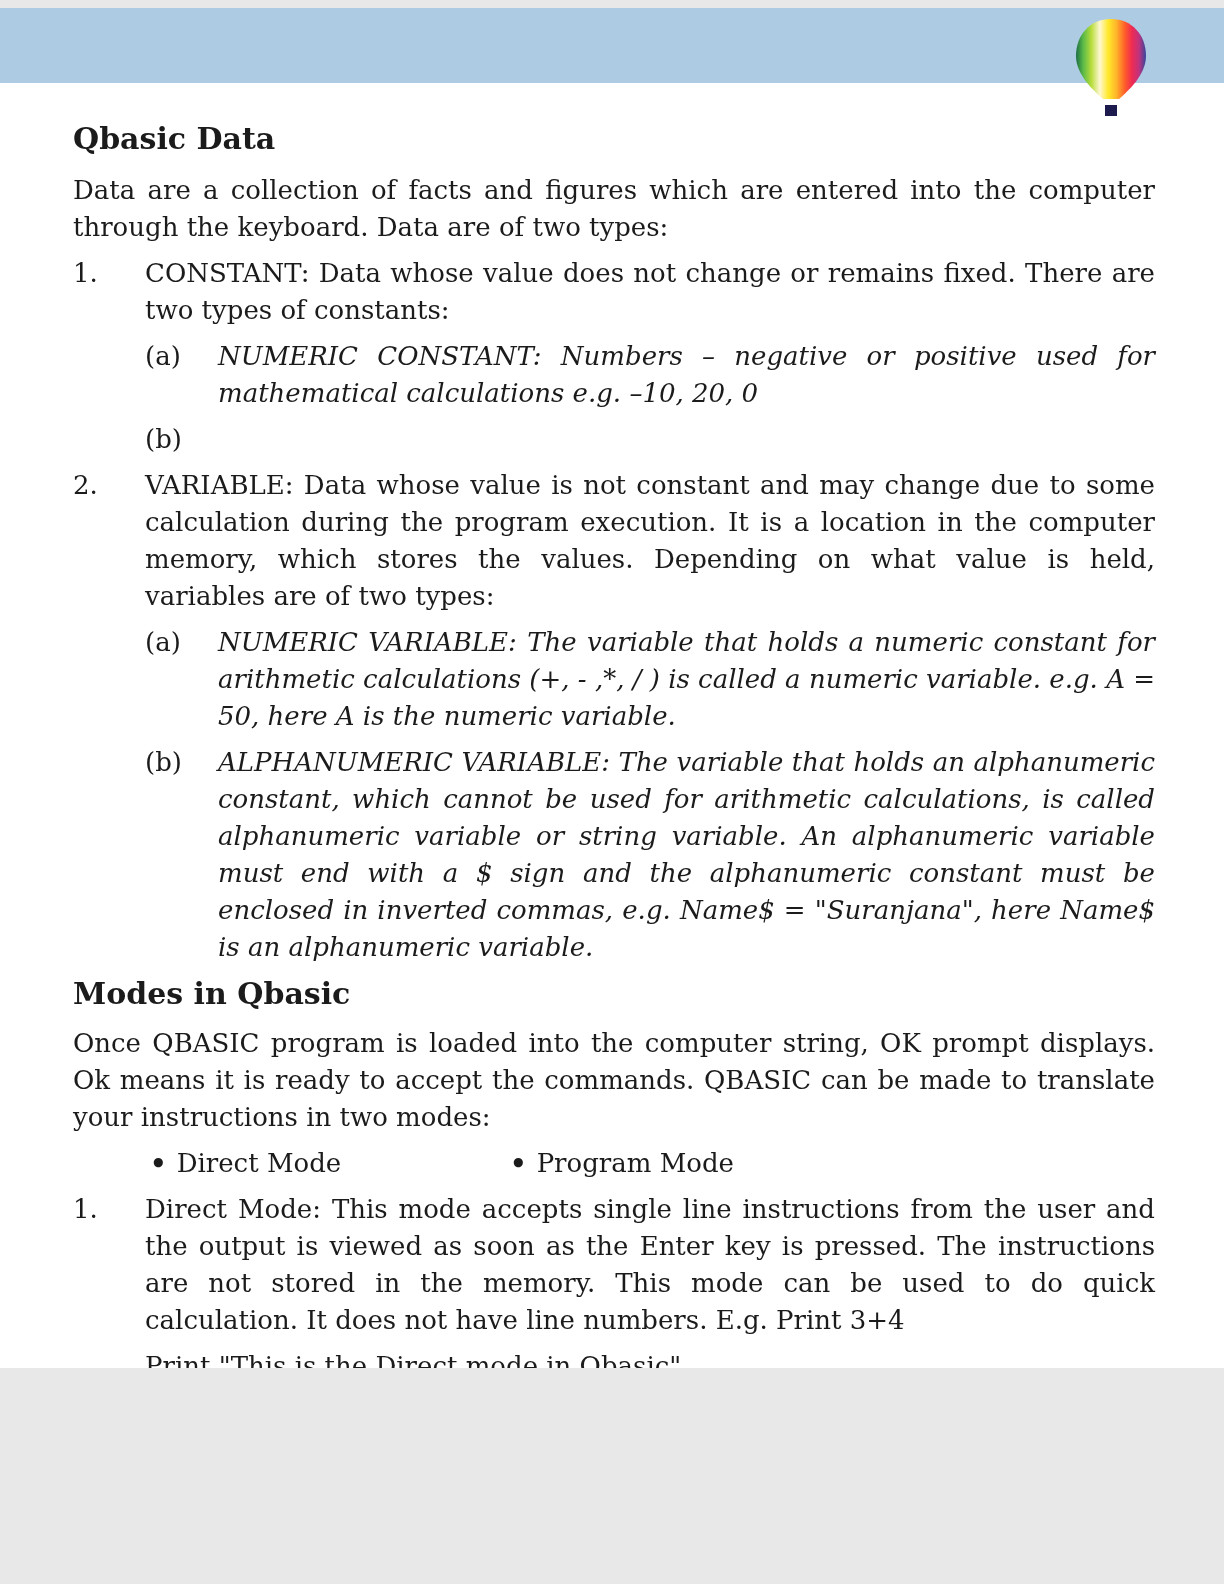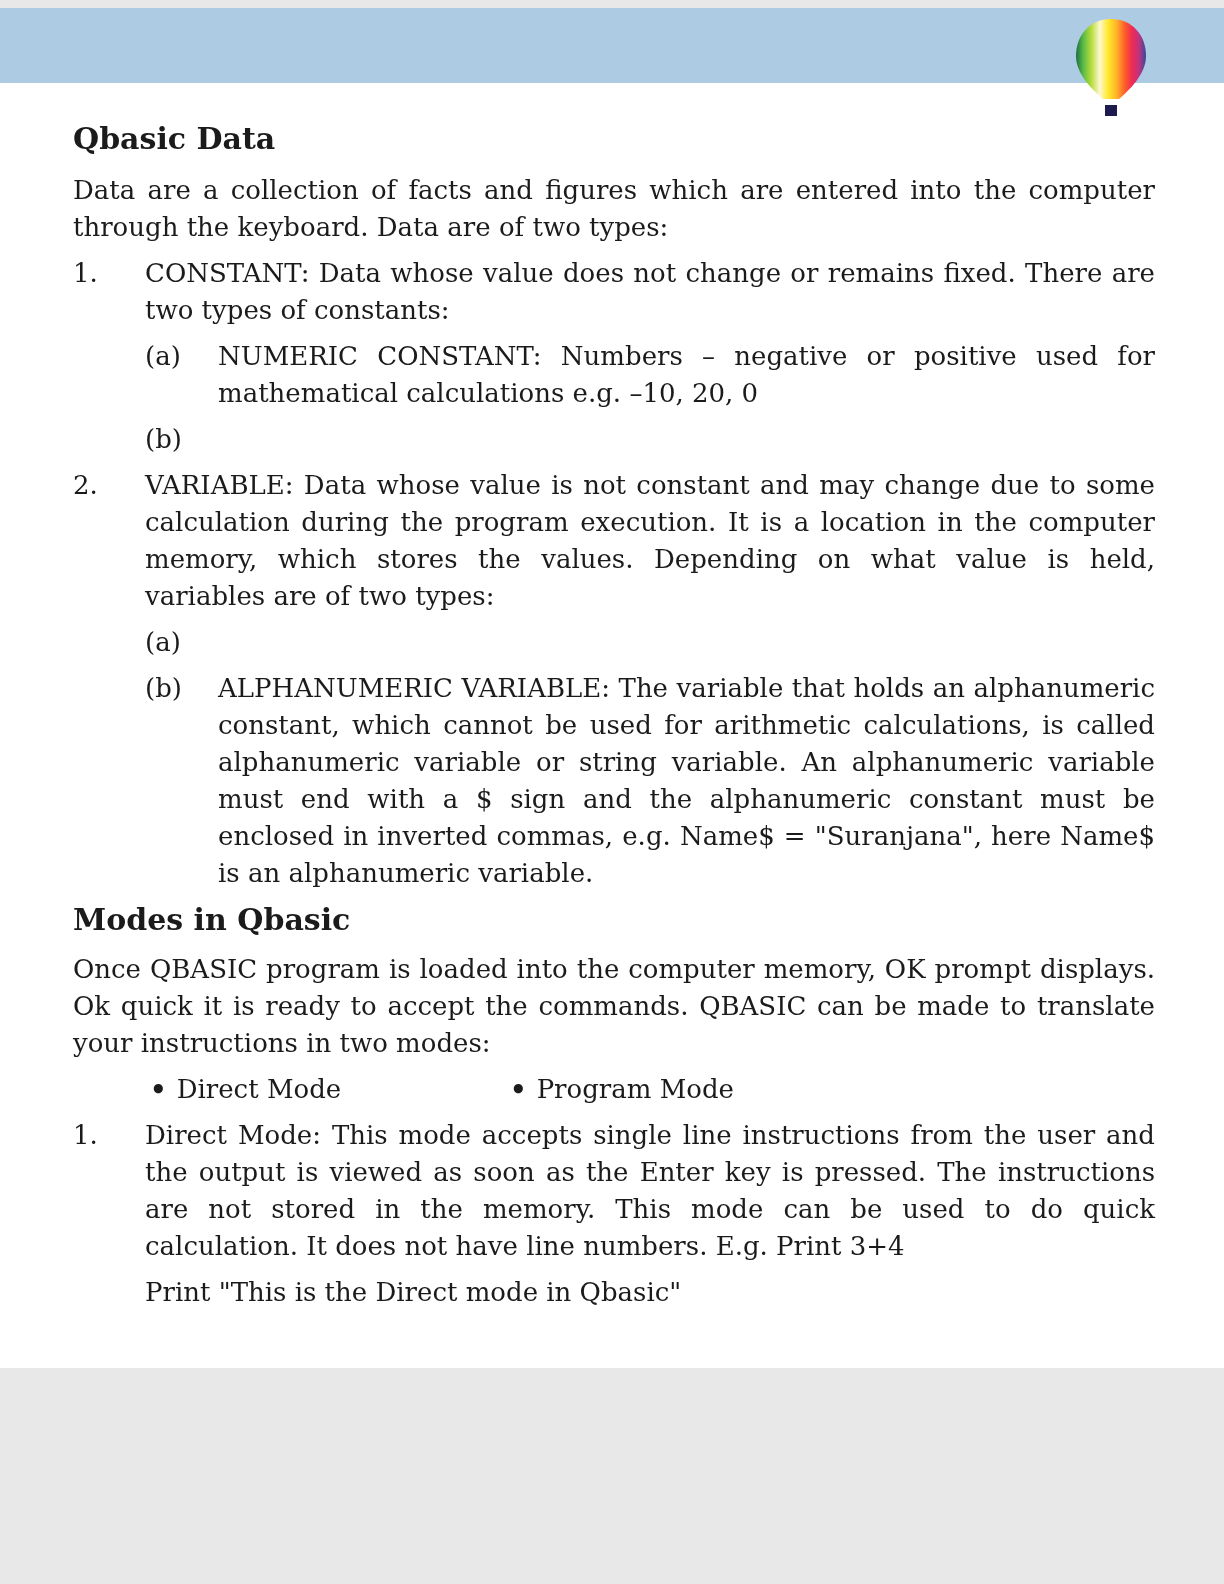--- a/index.html
+++ b/index.html
@@ -11,21 +11,21 @@
   .logo-balloon{position:absolute;top:9px;left:1072px;width:78px;height:100px;}
   .content{position:absolute;top:112px;left:73px;width:1082px;font-size:26px;line-height:37px;}
   .content h1{font-size:30px;line-height:38px;font-weight:bold;margin:0 0 14px 0;}
   .content h2{font-size:30px;line-height:38px;font-weight:bold;margin:8px 0 12px 0;}
   .blk{margin:0 0 9px 0;text-align:justify;}
   .num-item{display:flex;margin:0 0 9px 0;}
   .num-item .num{flex:none;width:72px;}
   .num-item .itext{flex:1;text-align:justify;}
   .sub-item{display:flex;margin:0 0 9px 0;padding-left:72px;}
   .sub-item .num{flex:none;width:73px;}
-  .sub-item .itext{flex:1;text-align:justify;}
+  .sub-item .itext{flex:1;text-align:justify;font-style:italic;}
   .modes-row{margin:0 0 9px 0;padding-left:77px;display:flex;}
   .mode{display:inline-flex;align-items:baseline;}
   .mode.first{width:360px;}
   .mode .dot{margin-right:10px;font-weight:bold;}
   .print-line{margin:0 0 0 72px;text-align:left;}
   .book-label{position:absolute;top:1448px;right:85px;font-size:25px;line-height:30px;}
   .fi{position:absolute;top:1491px;}
   .ic-chrome1{left:77px}.ic-word1{left:159px}.ic-case1{left:245px}
   .ic-bal1{left:327px;top:1488px}.ic-flame1{left:401px}.ic-yah1{left:485px;top:1492px}
   .ic-mouse{left:552px;top:1486px}.ic-badge{left:601px;top:1491px}
@@ -82,30 +82,31 @@
       <span class="num">(b)</span>
     </div>
 
     <div class="num-item">
       <span class="num">2.</span>
       <div class="itext">VARIABLE: Data whose value is not constant and may change due to some calculation during the program execution. It is a location in the computer memory, which stores the values. Depending on what value is held, variables are of two types:</div>
     </div>
 
     <div class="sub-item">
       <span class="num">(a)</span>
+      <div class="itext">NUMERIC VARIABLE: The variable that holds a numeric constant for arithmetic calculations (+, - ,*, / ) is called a numeric variable. e.g. A = 50, here A is the numeric variable.</div>
     </div>
 
     <div class="sub-item">
       <span class="num">(b)</span>
       <div class="itext">ALPHANUMERIC VARIABLE: The variable that holds an alphanumeric constant, which cannot be used for arithmetic calculations, is called alphanumeric variable or string variable. An alphanumeric variable must end with a $ sign and the alphanumeric constant must be enclosed in inverted commas, e.g. Name$ = "Suranjana", here Name$ is an alphanumeric variable.</div>
     </div>
 
     <h2>Modes in Qbasic</h2>
 
-    <p class="blk">Once QBASIC program is loaded into the computer memory, OK prompt displays. Ok quick it is ready to accept the commands. QBASIC can be made to translate your instructions in two modes:</p>
+    <p class="blk">Once QBASIC program is loaded into the computer string, OK prompt displays. Ok means it is ready to accept the commands. QBASIC can be made to translate your instructions in two modes:</p>
 
     <div class="modes-row">
       <span class="mode first">
         <span class="dot">•</span>
         <span>Direct Mode</span>
       </span>
       <span class="mode">
         <span class="dot">•</span>
         <span>Program Mode</span>
       </span>

